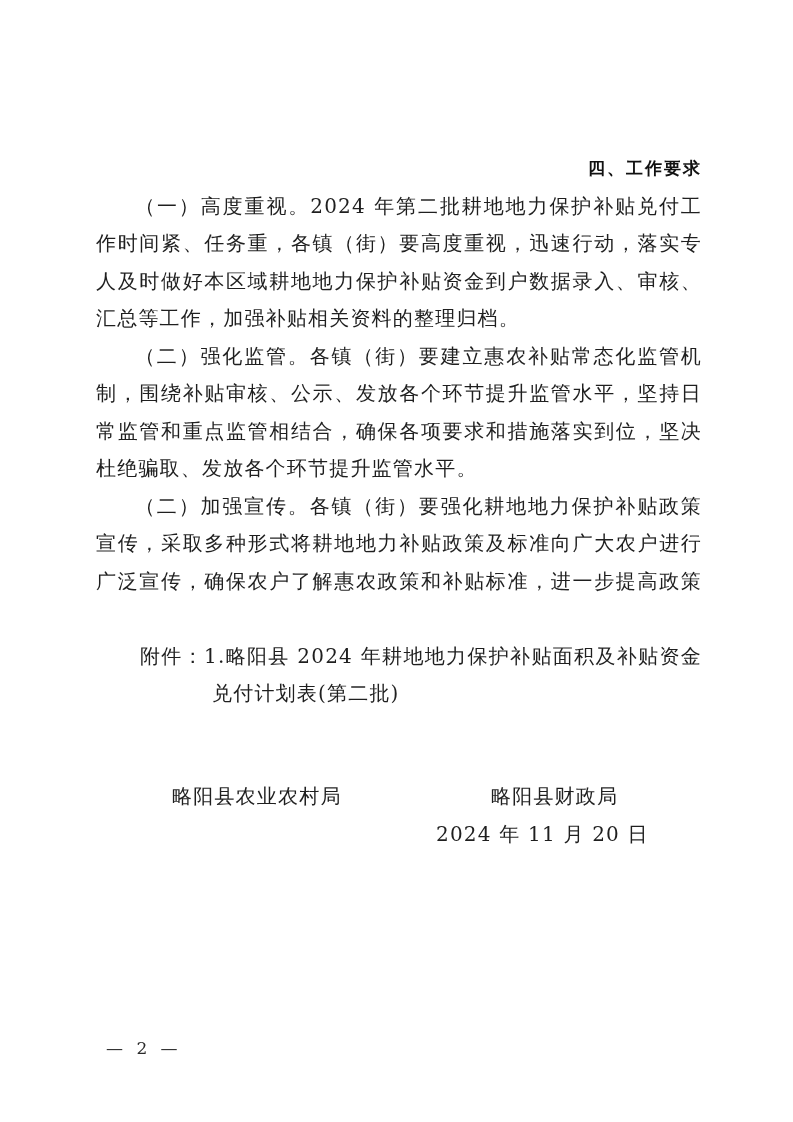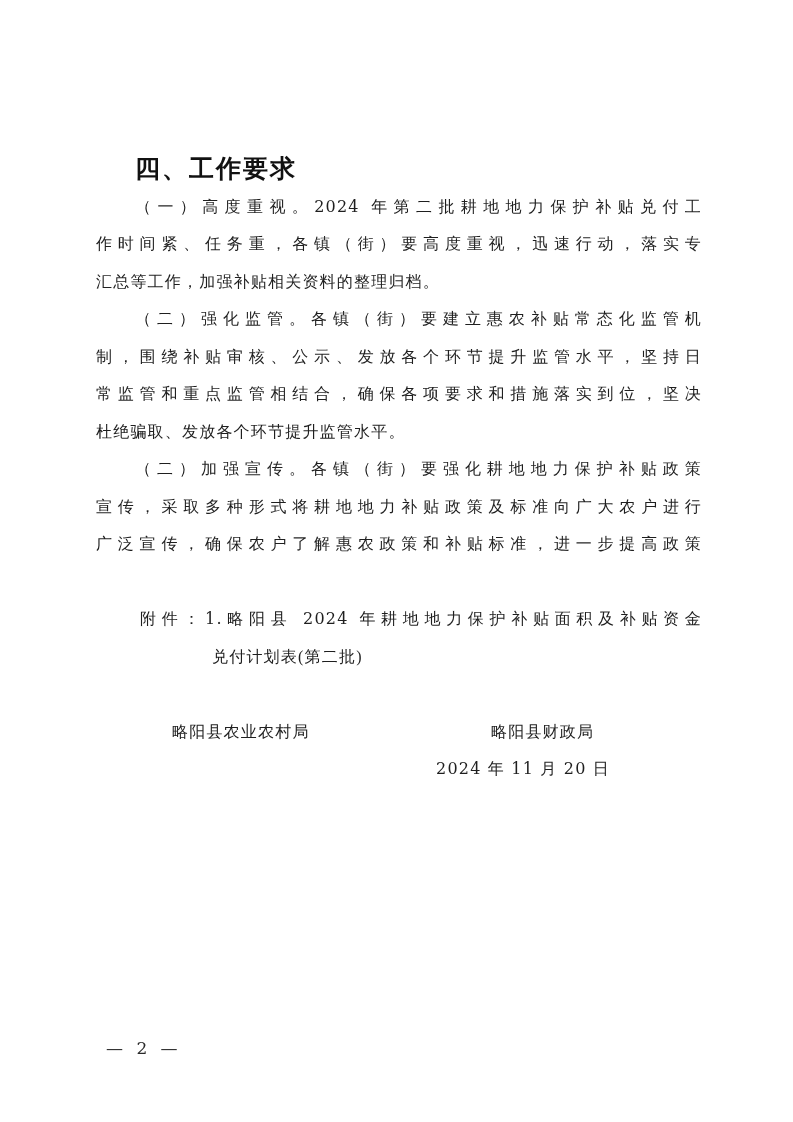--- a/index.html
+++ b/index.html
@@ -18,44 +18,45 @@
   }
   .content {
     position: absolute;
     left: 96px;
     top: 150px;
     width: 606px;
   }
   .row {
     height: 37.5px;
     line-height: 37.5px;
-    font-size: 16px;
+    font-size: 20px;
     letter-spacing: 1.2px;
     white-space: nowrap;
   }
   .heading-row {
     font-family: "Liberation Sans", "DejaVu Sans", sans-serif;
     font-weight: 700;
-    font-size: 25px;
+    font-size: 17px;
     letter-spacing: 2px;
     padding-left: 39px;
     color: #111111;
+    text-align: right;
   }
   
   .just {
     white-space: normal;
     text-align: justify;
     text-align-last: justify;
     text-justify: inter-character;
   }
   .indent { padding-left: 39px; }
   .att-indent { padding-left: 44px; }
-  .att-cont { padding-left: 116px; font-family: Liberation Serif, serif; }
+  .att-cont { padding-left: 116px; }
   .spacer { height: 37.5px; }
-  .sig-row { position: relative; }
+  .sig-row { position: relative; margin-top: 28px; }
   .sig-left { position: absolute; left: 76px; }
   .sig-right { position: absolute; left: 395px; }
   .date-row { position: relative; }
   .date-val { position: absolute; left: 340px; }
   .footer {
     position: absolute;
     left: 106px;
     top: 1038px;
     font-size: 17px;
     line-height: 20px;
@@ -68,20 +69,21 @@
 <body>
 
 <div class="page">
   <div class="content">
 
     <div class="row heading-row">四、工作要求</div>
 
     <div>
       <div class="row just indent">（一）高度重视。2024 年第二批耕地地力保护补贴兑付工</div>
       <div class="row just">作时间紧、任务重，各镇（街）要高度重视，迅速行动，落实专</div>
+      <div class="row just">人及时做好本区域耕地地力保护补贴资金到户数据录入、审核、</div>
       <div class="row">汇总等工作，加强补贴相关资料的整理归档。</div>
     </div>
 
     <div>
       <div class="row just indent">（二）强化监管。各镇（街）要建立惠农补贴常态化监管机</div>
       <div class="row just">制，围绕补贴审核、公示、发放各个环节提升监管水平，坚持日</div>
       <div class="row just">常监管和重点监管相结合，确保各项要求和措施落实到位，坚决</div>
       <div class="row">杜绝骗取、发放各个环节提升监管水平。</div>
     </div>
 

